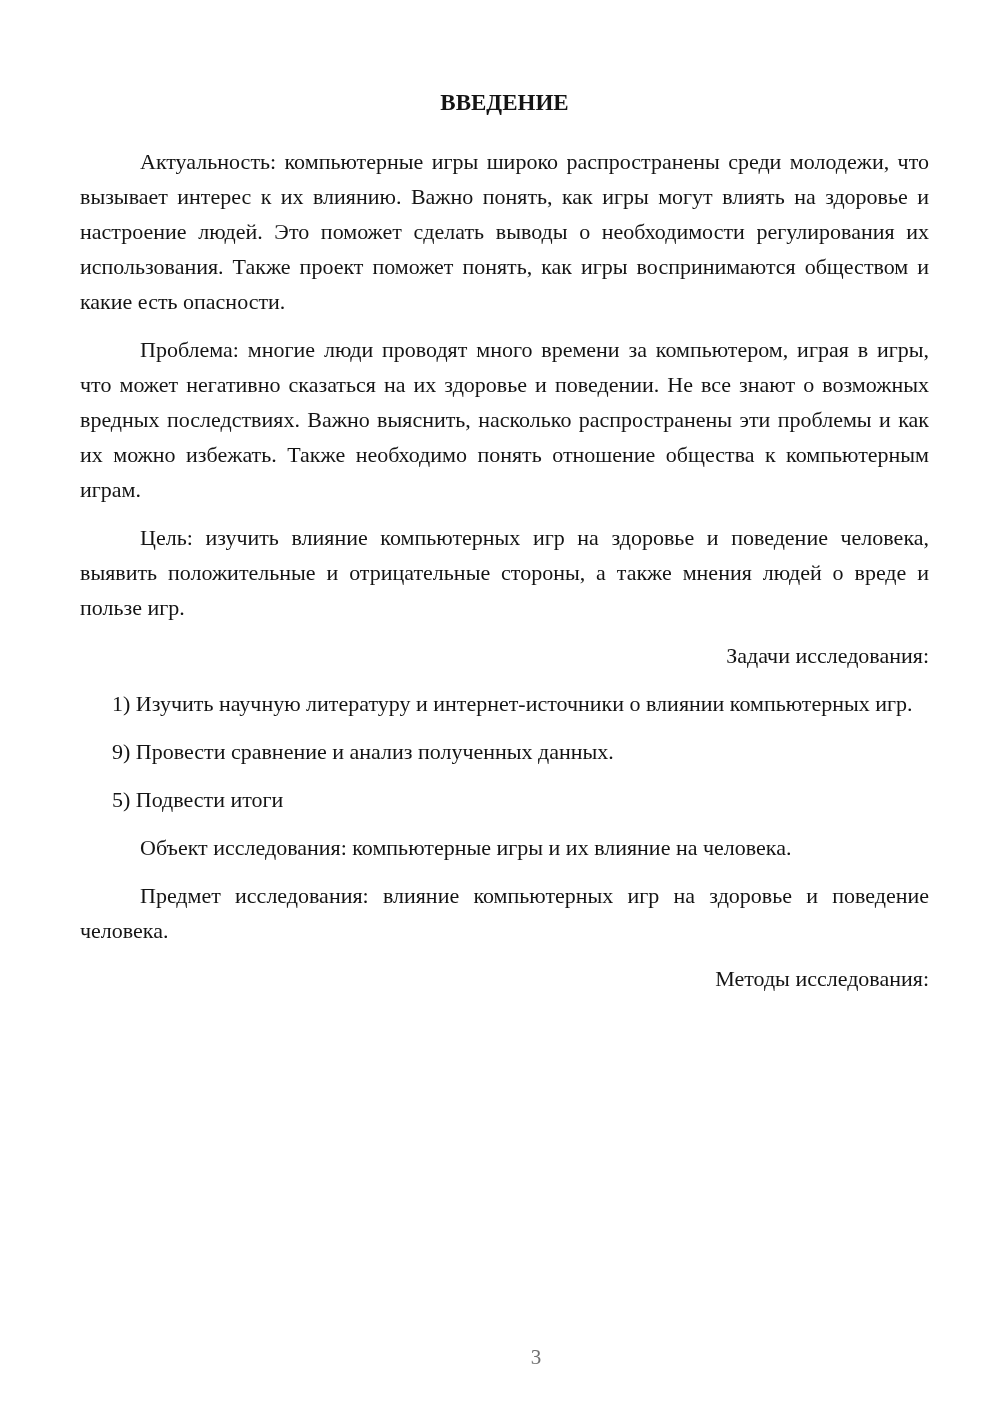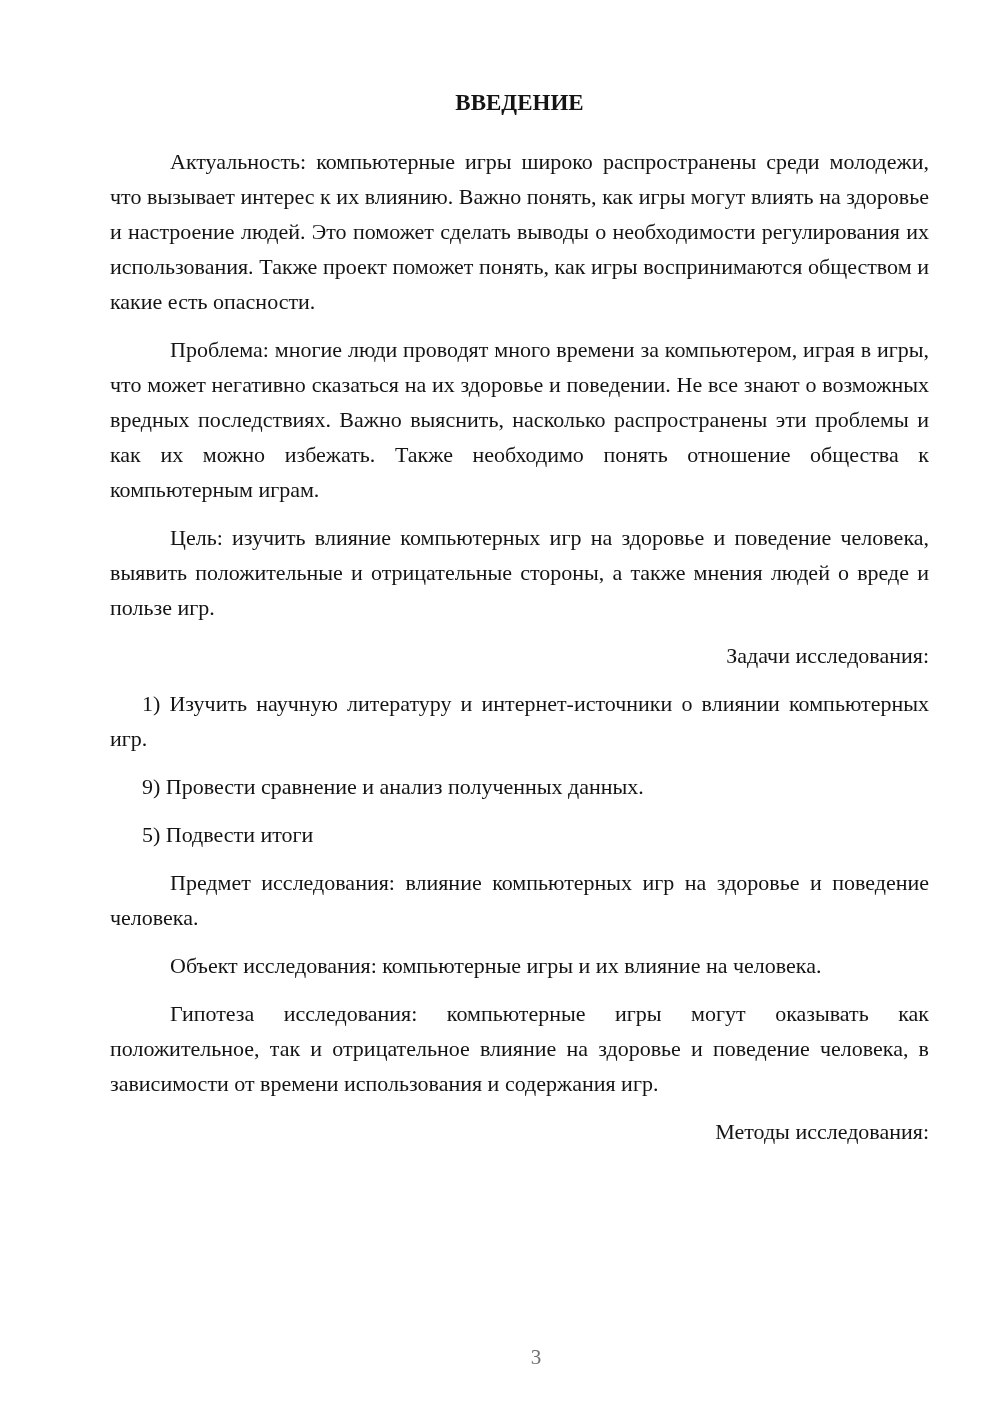--- a/index.html
+++ b/index.html
@@ -11,21 +11,21 @@
     width: 1000px;
     height: 1414px;
     overflow: hidden;
   }
   .page {
     position: relative;
     box-sizing: border-box;
     width: 1000px;
     height: 1414px;
     background: #ffffff;
-    padding: 88px 71px 0 110px;
+    padding: 88px 71px 0 80px;
     font-family: "Liberation Serif", "DejaVu Serif", serif;
     font-size: 22px;
     line-height: 35px;
     color: #141414;
     border-radius: 6px;
   }
   .doc-title {
     margin: 0 0 26px 0;
     font-size: 23px;
     font-weight: bold;
@@ -72,23 +72,22 @@
   <p class="para heading-line">Задачи исследования:</p>
 
   <p class="task-item">1) Изучить научную литературу и интернет-источники о влиянии компьютерных игр.</p>
 
   <p class="task-item">9) Провести сравнение и анализ полученных данных.</p>
 
 
 
   <p class="task-item">5) Подвести итоги</p>
 
+  <p class="para">Объект исследования: компьютерные игры и их влияние на человека.</p>
+
   <p class="para">Предмет исследования: влияние компьютерных игр на здоровье и поведение человека.</p>
 
-  <p class="para">Объект исследования: компьютерные игры и их влияние на человека.</p>
-
-  <p class="para">Гипотеза исследования: компьютерные игры могут оказывать как положительное, так и отрицательное влияние на здоровье и поведение человека, в зависимости от времени использования и содержания игр.</p>
 
   <p class="para heading-line">Методы исследования:</p>
 
   <div class="page-footer">3</div>
 
 </div>
 
 </body></html>

